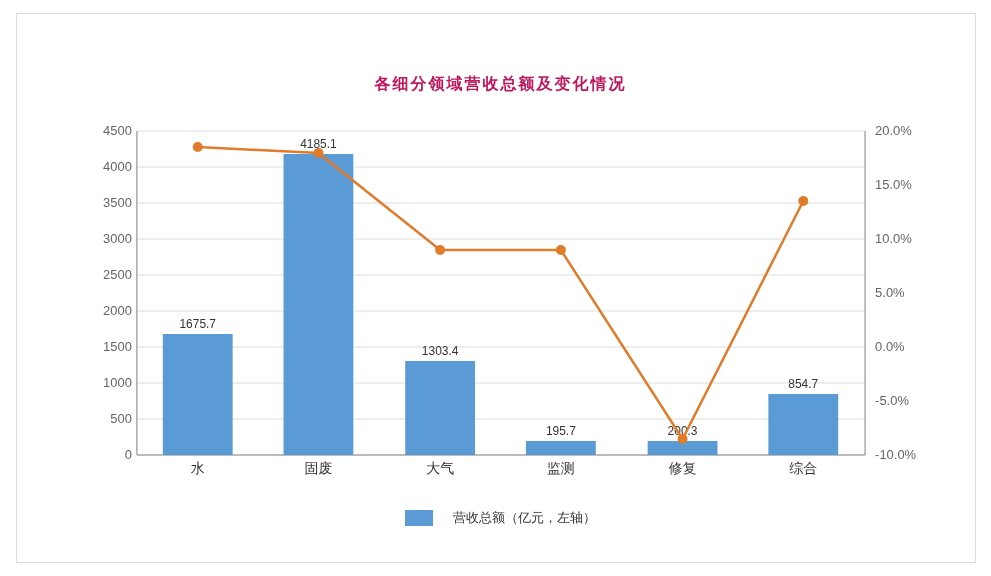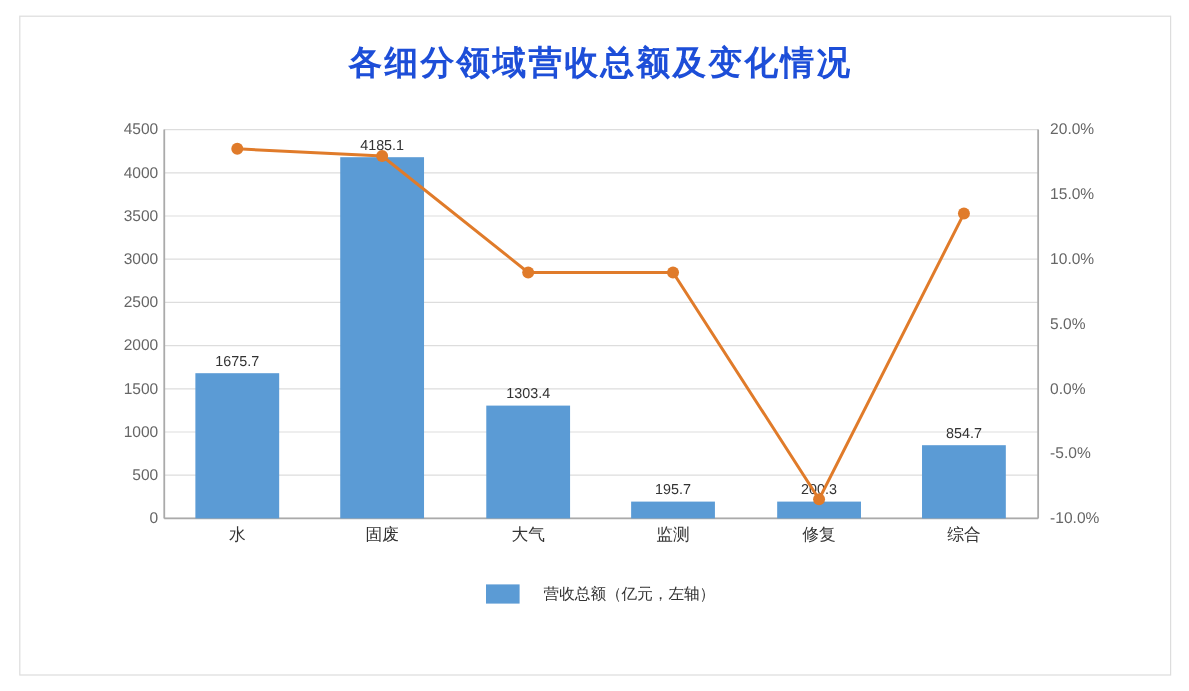--- a/index.html
+++ b/index.html
@@ -15,25 +15,26 @@
     .chart-container {
       width: 960px;
       height: 550px;
       background: #fff;
       border: 1px solid #ddd;
       position: relative;
       padding: 20px 60px 80px 70px;
     }
     .chart-title {
       text-align: center;
-      font-size: 28px;
+      font-size: 16px;
       font-weight: bold;
-      color: #1d4ed8;
+      color: #be185d;
       margin-bottom: 20px;
       letter-spacing: 2px;
+      margin-top: 40px;
     }
     .chart-area {
       position: relative;
       width: 100%;
       height: 380px;
     }
     svg.main-chart {
       width: 100%;
       height: 100%;
       overflow: visible;

